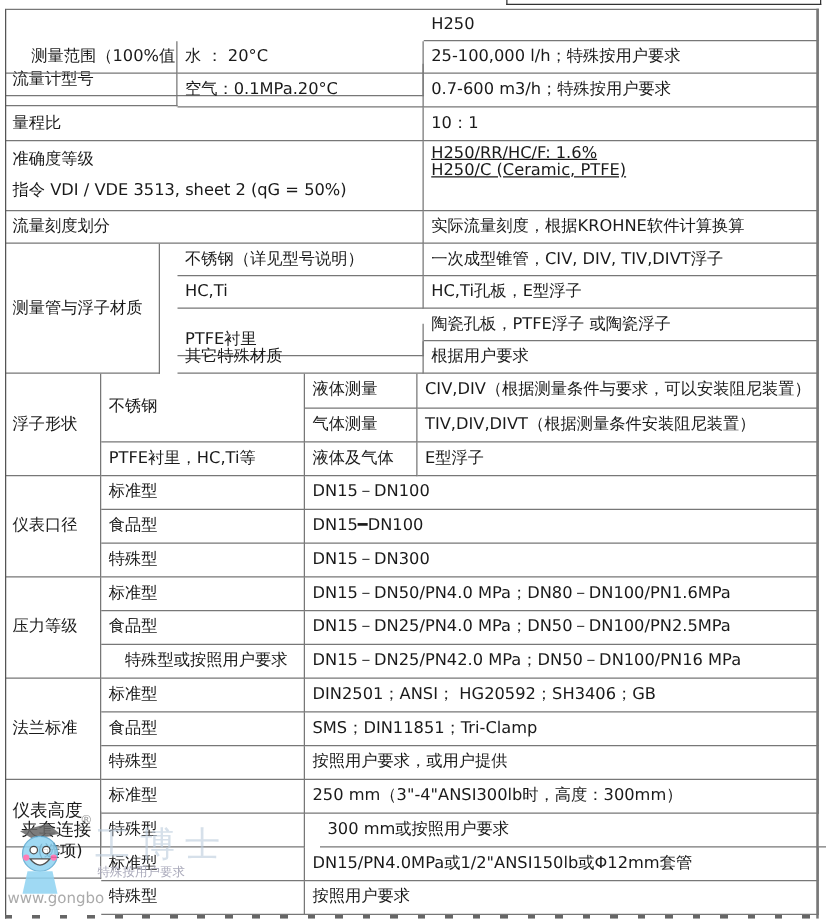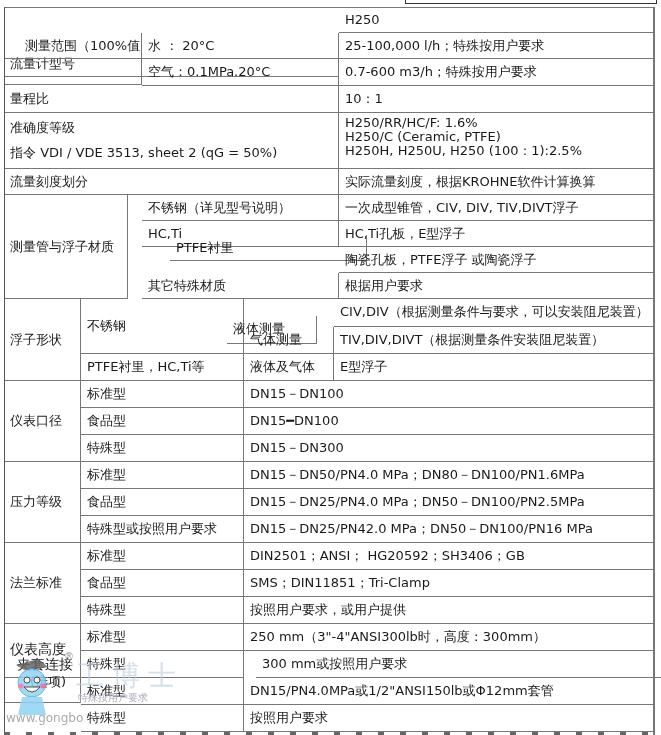--- a/index.html
+++ b/index.html
@@ -8,21 +8,21 @@
   .topbox { position: absolute; left: 405px; top: -2px; width: 250px; height: 5px;
             border: 1.5px solid #333; border-top: none; }
   .tbl { position: absolute; left: 4px; top: 7px; width: 651px; }
   .cell { position: absolute; box-sizing: border-box; border-right: 1px solid #777;
           border-bottom: 1px solid #777; font-size: 13px; line-height: 26px;
           padding-left: 6px; white-space: nowrap; overflow: hidden; }
   .frame { position: absolute; left: 4px; top: 7px; width: 651px; height: 728px;
            box-sizing: border-box; border-left: 1.5px solid #555; border-top: 1.5px solid #777;
            border-right: 2.5px solid #777; pointer-events: none; }
   .vc { display: flex; align-items: center; }
-  .multi { line-height: 14px; padding-top: 3px; }
+  .multi { line-height: 14px; padding-top: 3px; text-decoration: underline; }
   .watermark { position: absolute; left: 6px; top: 655px; width: 190px; height: 80px; pointer-events: none; }
   .wm-text { position: absolute; font-size: 11px; color: #9ab; }
   .dotted { position: absolute; left: 4px; top: 732px; width: 651px; height: 3px;
             background: repeating-linear-gradient(90deg,#666 0 6px,transparent 6px 22px); }
 </style>
 </head>
 <body>
 
 <div class="topbox"></div>
 
@@ -41,60 +41,59 @@
   <div class="cell" style="left:0;top:79px;width:335px;height:27px;">量程比</div>
   <div class="cell" style="left:335px;top:79px;width:316px;height:27px;">10：1</div>
 
   <div class="cell" style="left:0;top:106px;width:335px;height:56px;padding-top:2px;">
     <div style="line-height:25px;">准确度等级</div>
     <div style="line-height:25px;">指令 VDI / VDE 3513, sheet 2 (qG = 50%)</div>
   </div>
   <div class="cell multi" style="left:335px;top:106px;width:316px;height:56px;">
     <div>H250/RR/HC/F: 1.6%</div>
     <div>H250/C (Ceramic, PTFE)</div>
-    <div>H250H, H250U, H250 (100 : 1):2.5%</div>
   </div>
 
   <div class="cell" style="left:0;top:162px;width:335px;height:26px;">流量刻度划分</div>
   <div class="cell" style="left:335px;top:162px;width:316px;height:26px;">实际流量刻度，根据KROHNE软件计算换算</div>
 
   <div class="cell vc" style="left:0;top:188px;width:124px;height:104px;">测量管与浮子材质</div>
   <div class="cell" style="left:138px;top:188px;width:197px;height:26px;">不锈钢（详见型号说明）</div>
   <div class="cell" style="left:335px;top:188px;width:316px;height:26px;">一次成型锥管，CIV, DIV, TIV,DIVT浮子</div>
   <div class="cell" style="left:138px;top:214px;width:197px;height:26px;">HC,Ti</div>
   <div class="cell" style="left:335px;top:214px;width:316px;height:26px;">HC,Ti孔板，E型浮子</div>
-  <div class="cell" style="left:138px;top:228px;width:197px;height:26px;margin-left:28px;">PTFE衬里</div>
+  <div class="cell" style="left:138px;top:252px;width:197px;height:26px;">PTFE衬里</div>
   <div class="cell" style="left:335px;top:240px;width:316px;height:26px;">陶瓷孔板，PTFE浮子 或陶瓷浮子</div>
   <div class="cell" style="left:138px;top:266px;width:197px;height:26px;">其它特殊材质</div>
   <div class="cell" style="left:335px;top:266px;width:316px;height:26px;">根据用户要求</div>
 
   <div class="cell vc" style="left:0;top:292px;width:77px;height:82px;">浮子形状</div>
   <div class="cell vc" style="left:77px;top:292px;width:163px;height:55px;">不锈钢</div>
   <div class="cell" style="left:77px;top:347px;width:163px;height:27px;">PTFE衬里，HC,Ti等</div>
-  <div class="cell" style="left:223px;top:292px;width:90px;height:28px;margin-top:17px;">液体测量</div>
+  <div class="cell" style="left:240px;top:292px;width:90px;height:28px;">液体测量</div>
   <div class="cell" style="left:330px;top:292px;width:321px;height:28px;">CIV,DIV（根据测量条件与要求，可以安装阻尼装置）</div>
   <div class="cell" style="left:240px;top:320px;width:90px;height:27px;">气体测量</div>
   <div class="cell" style="left:330px;top:320px;width:321px;height:27px;">TIV,DIV,DIVT（根据测量条件安装阻尼装置）</div>
   <div class="cell" style="left:240px;top:347px;width:90px;height:27px;">液体及气体</div>
   <div class="cell" style="left:330px;top:347px;width:321px;height:27px;">E型浮子</div>
 
   <div class="cell vc" style="left:0;top:374px;width:77px;height:81px;">仪表口径</div>
   <div class="cell" style="left:77px;top:374px;width:163px;height:27px;">标准型</div>
   <div class="cell" style="left:240px;top:374px;width:411px;height:27px;">DN15－DN100</div>
   <div class="cell" style="left:77px;top:401px;width:163px;height:27px;">食品型</div>
   <div class="cell" style="left:240px;top:401px;width:411px;height:27px;">DN15━DN100</div>
   <div class="cell" style="left:77px;top:428px;width:163px;height:27px;">特殊型</div>
   <div class="cell" style="left:240px;top:428px;width:411px;height:27px;">DN15－DN300</div>
 
   <div class="cell vc" style="left:0;top:455px;width:77px;height:81px;">压力等级</div>
   <div class="cell" style="left:77px;top:455px;width:163px;height:27px;">标准型</div>
   <div class="cell" style="left:240px;top:455px;width:411px;height:27px;">DN15－DN50/PN4.0 MPa；DN80－DN100/PN1.6MPa</div>
   <div class="cell" style="left:77px;top:482px;width:163px;height:27px;">食品型</div>
   <div class="cell" style="left:240px;top:482px;width:411px;height:27px;">DN15－DN25/PN4.0 MPa；DN50－DN100/PN2.5MPa</div>
-  <div class="cell" style="left:77px;top:509px;width:163px;height:27px;">特殊型或按照用户要求</div>
+  <div class="cell" style="left:77px;top:509px;width:163px;height:27px;text-align:center;">特殊型或按照用户要求</div>
   <div class="cell" style="left:240px;top:509px;width:411px;height:27px;">DN15－DN25/PN42.0 MPa；DN50－DN100/PN16 MPa</div>
 
   <div class="cell vc" style="left:0;top:536px;width:77px;height:81px;">法兰标准</div>
   <div class="cell" style="left:77px;top:536px;width:163px;height:27px;">标准型</div>
   <div class="cell" style="left:240px;top:536px;width:411px;height:27px;">DIN2501；ANSI； HG20592；SH3406；GB</div>
   <div class="cell" style="left:77px;top:563px;width:163px;height:27px;">食品型</div>
   <div class="cell" style="left:240px;top:563px;width:411px;height:27px;">SMS；DIN11851；Tri-Clamp</div>
   <div class="cell" style="left:77px;top:590px;width:163px;height:27px;">特殊型</div>
   <div class="cell" style="left:240px;top:590px;width:411px;height:27px;">按照用户要求，或用户提供</div>
 

